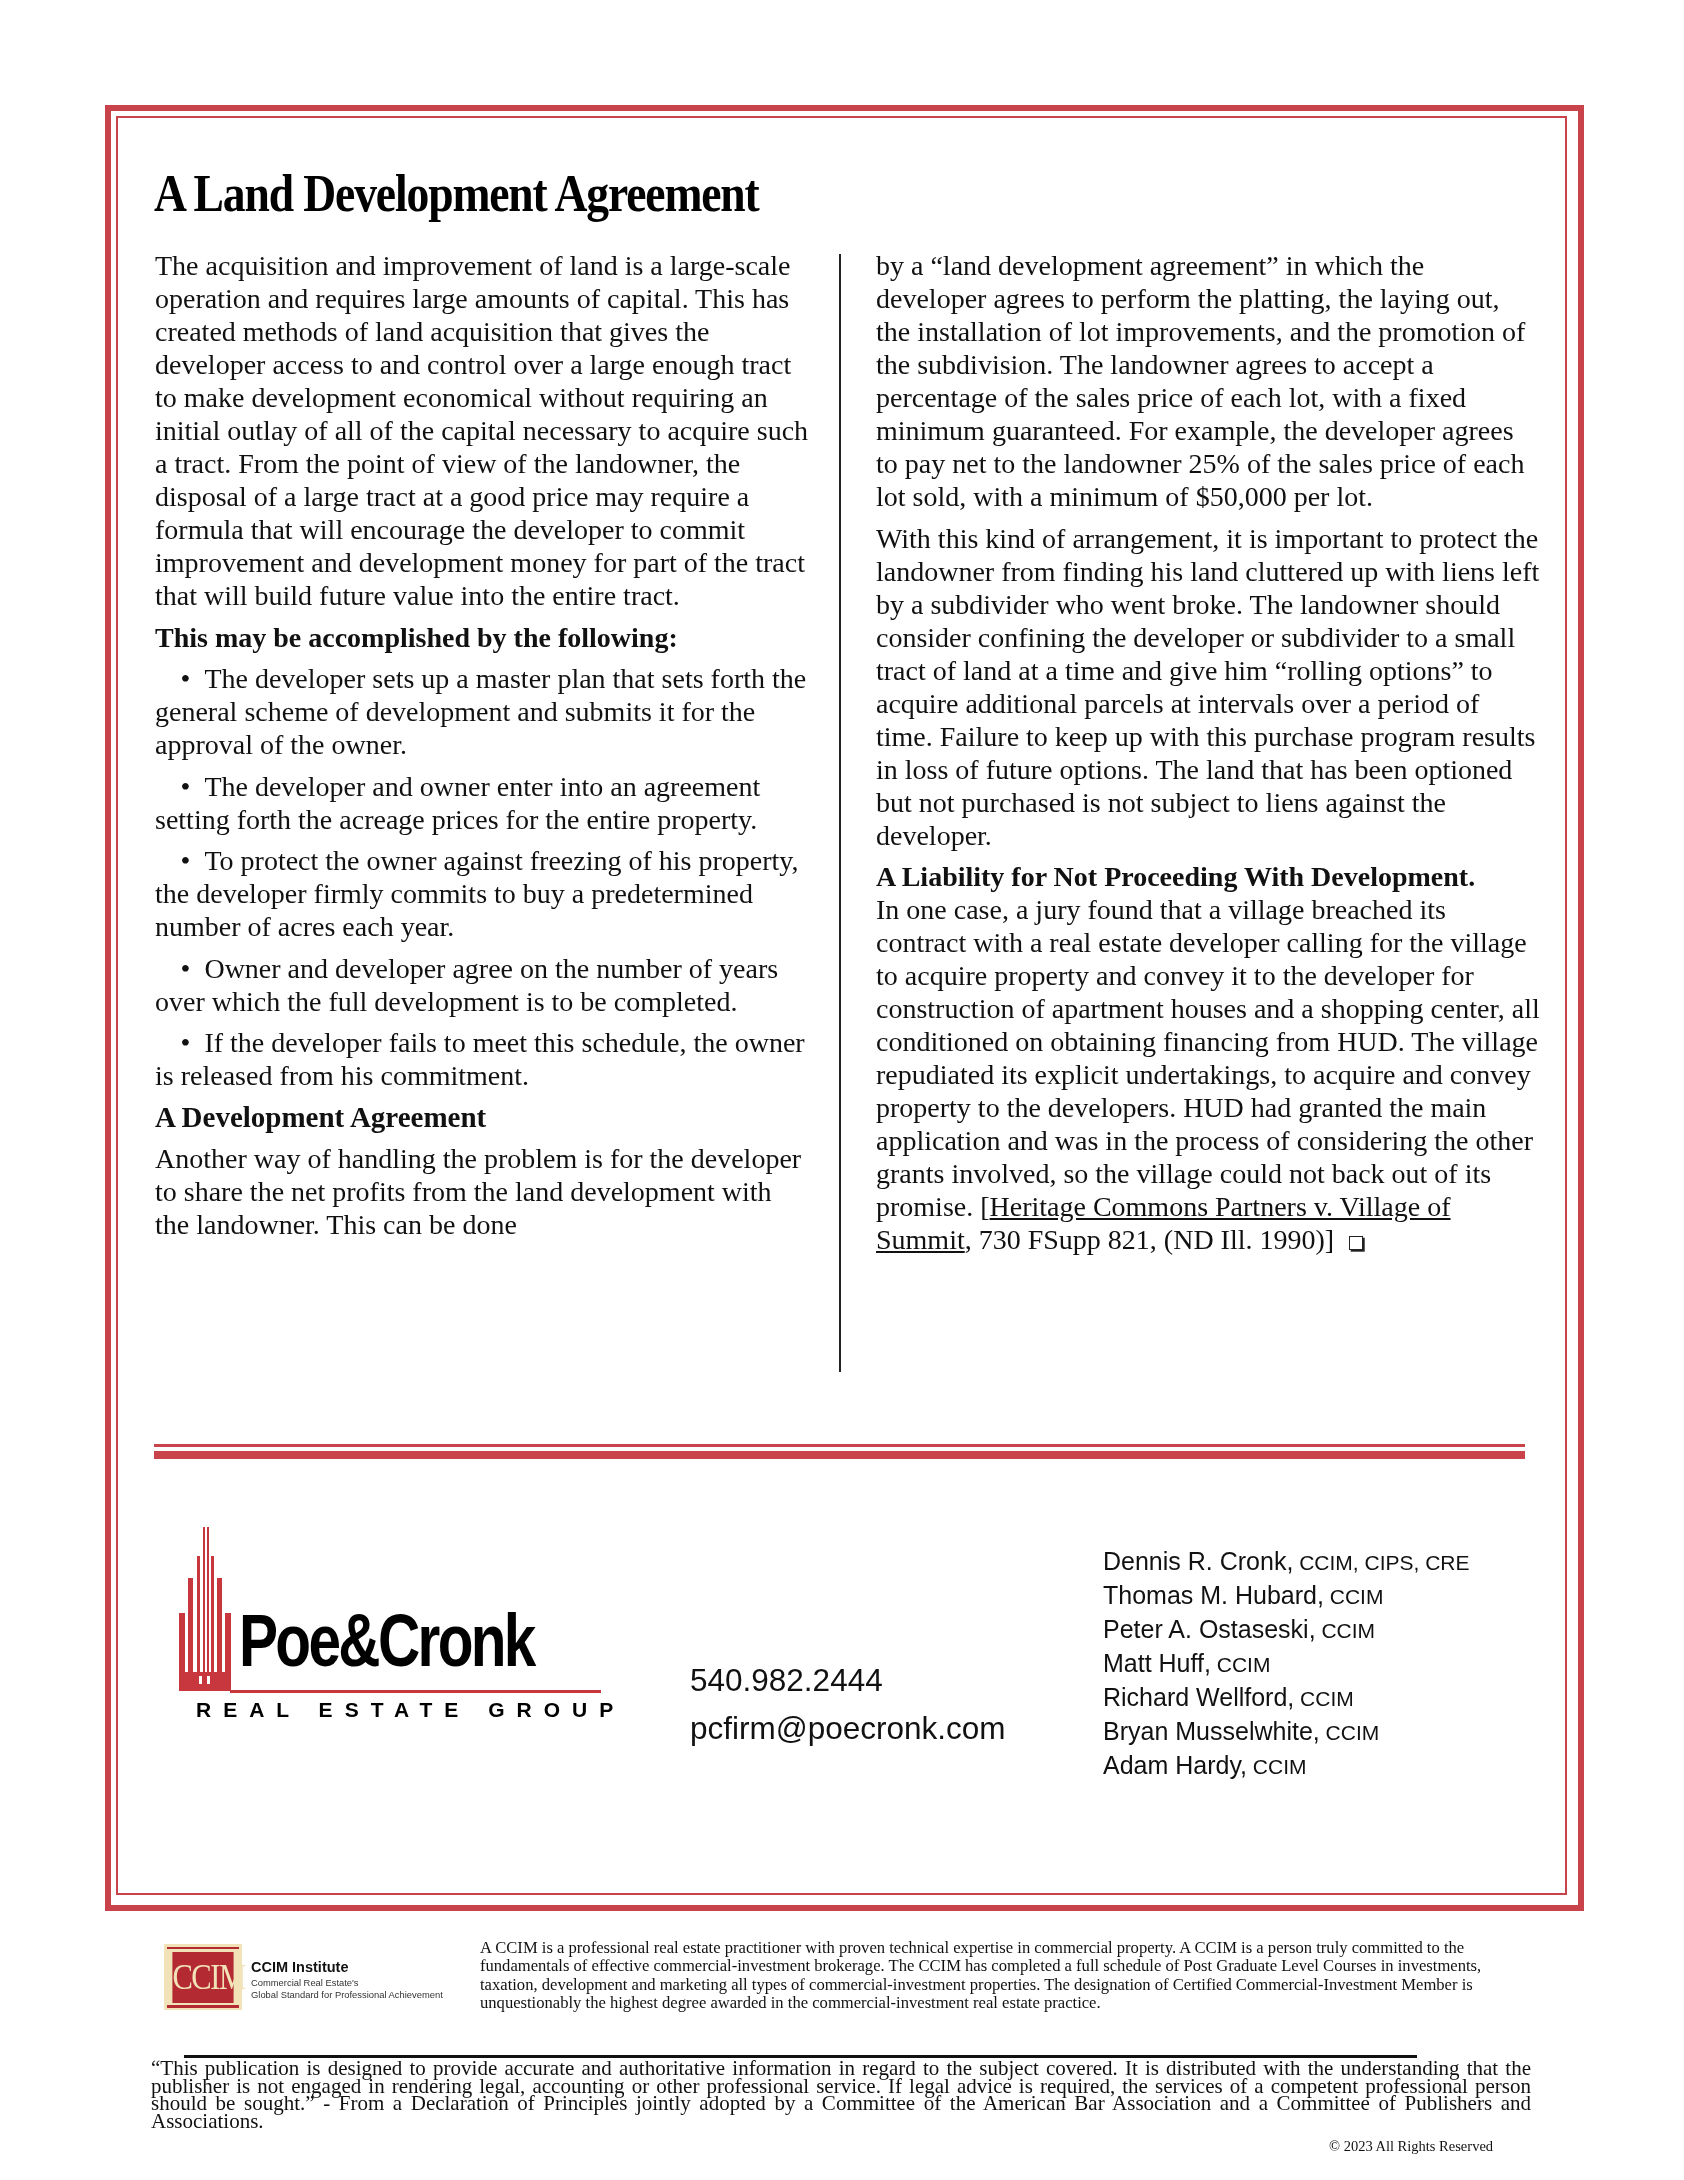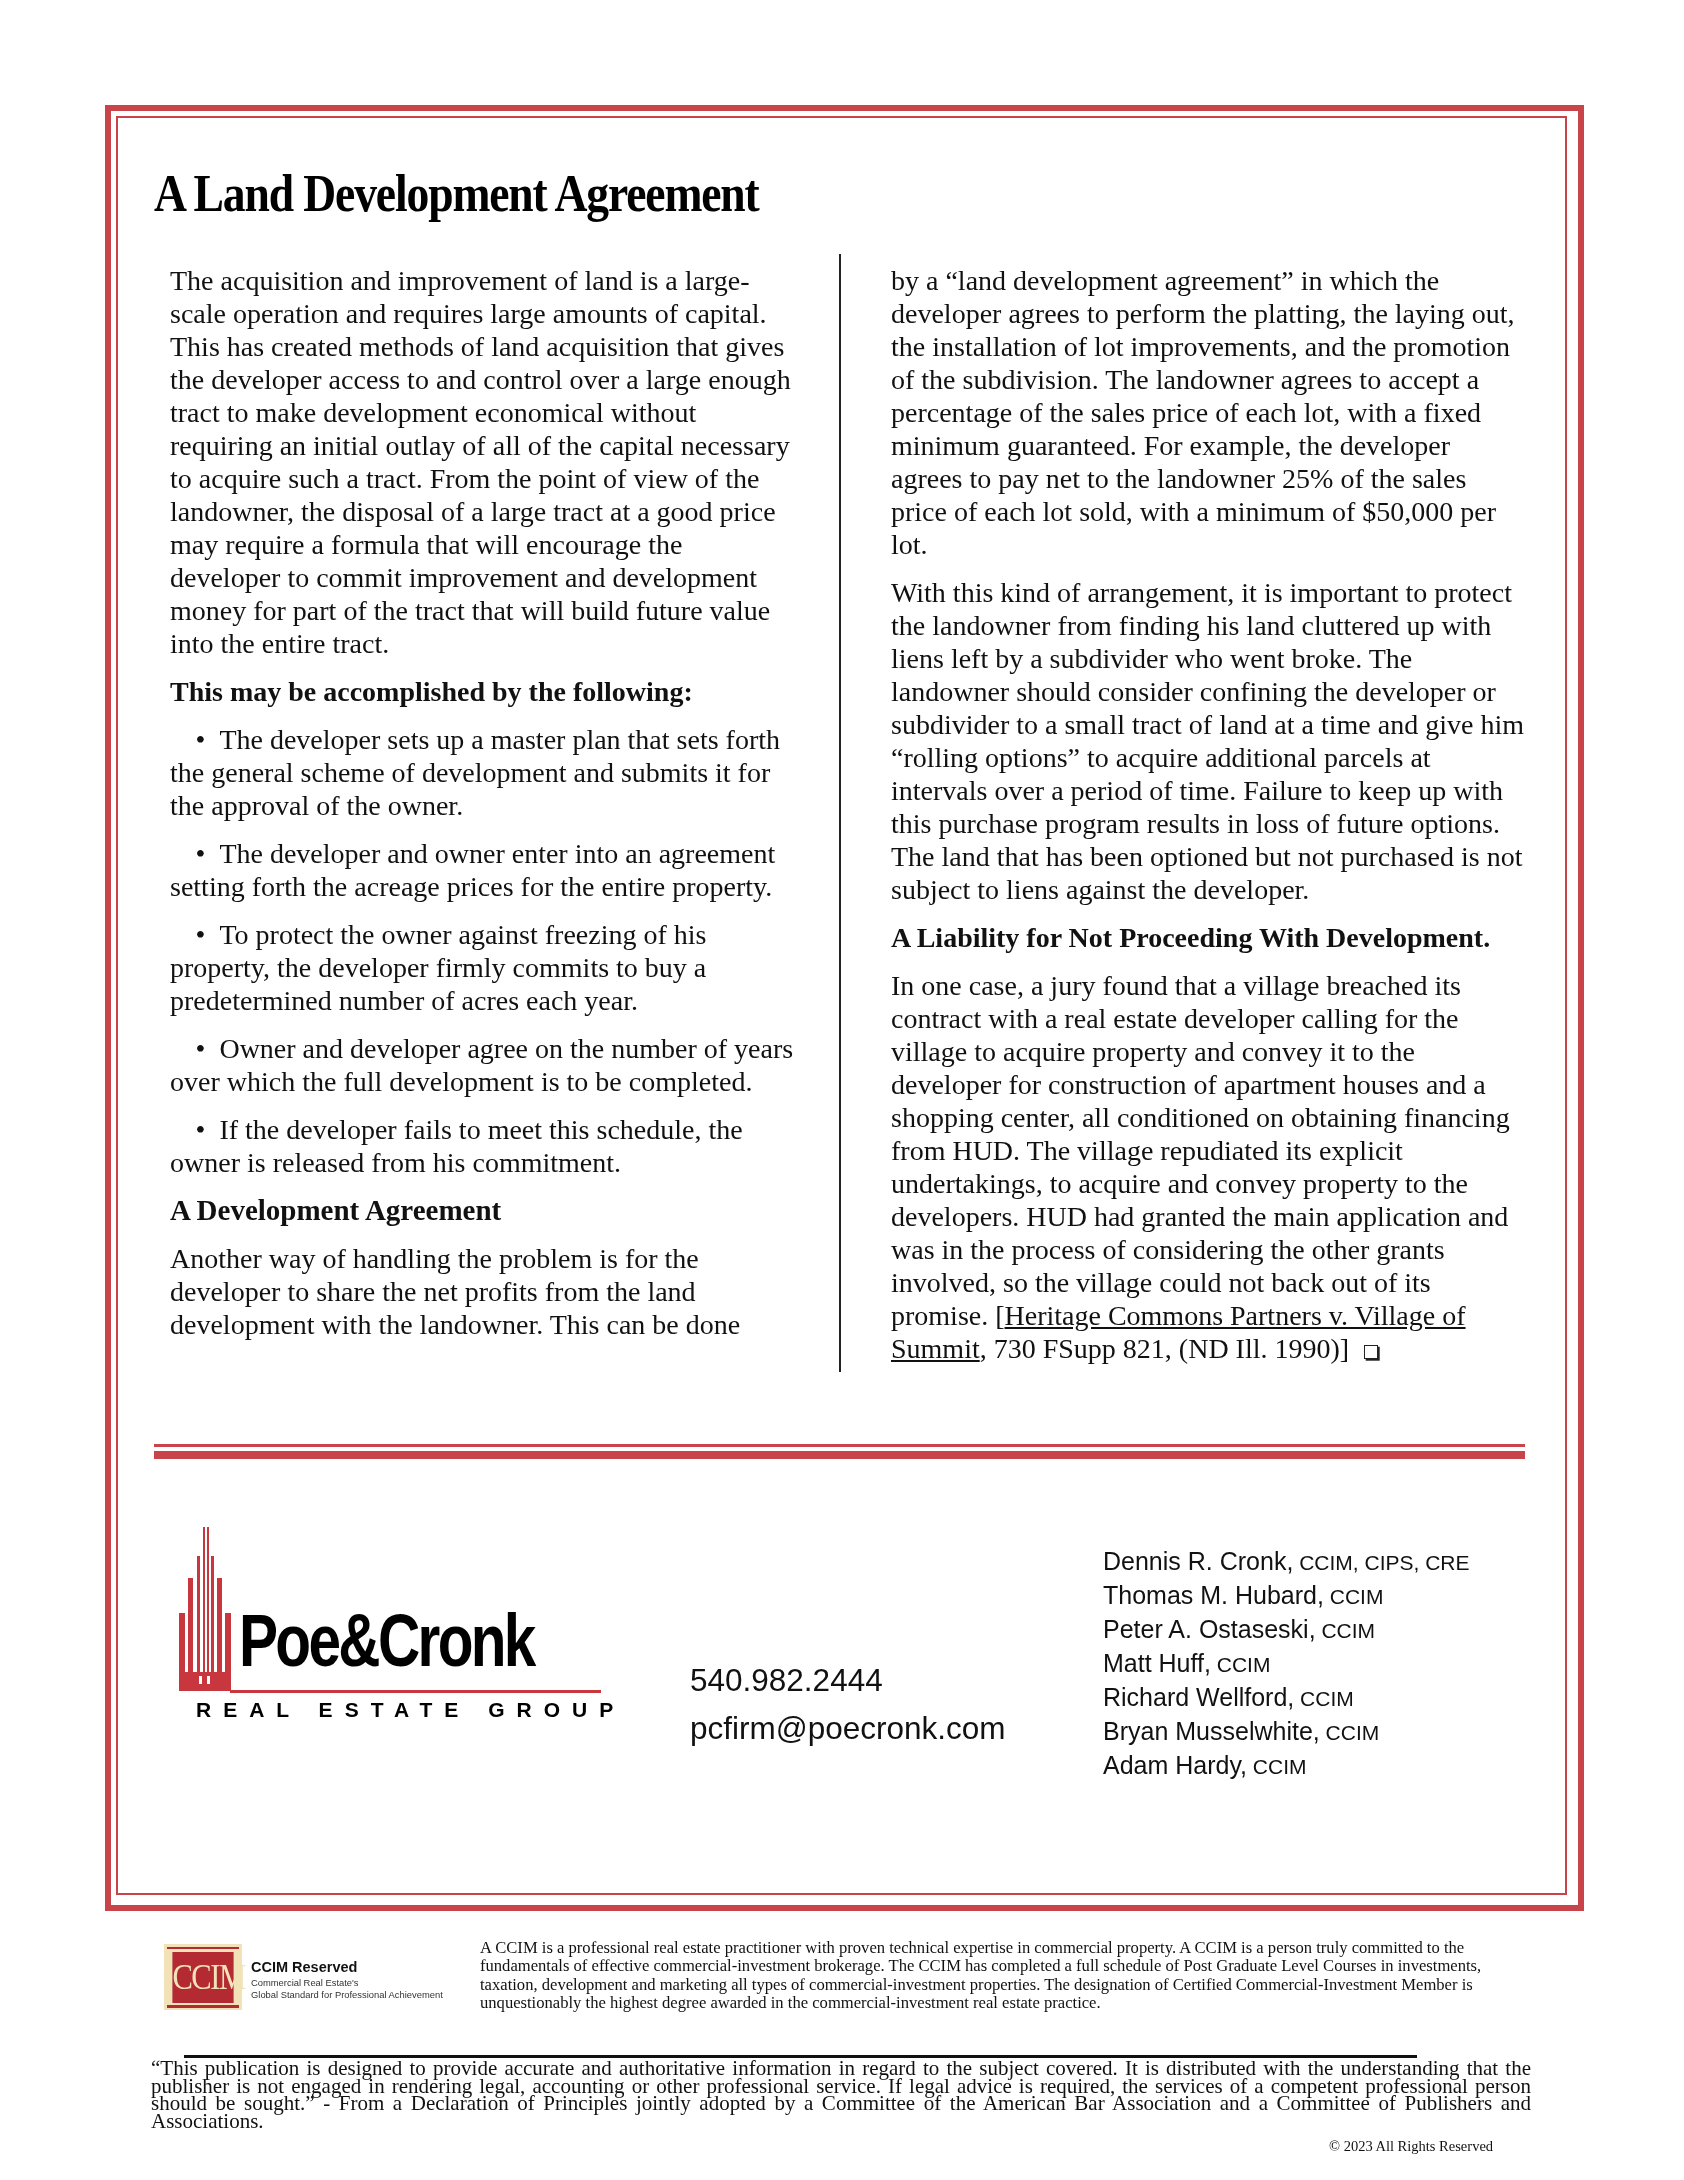--- a/index.html
+++ b/index.html
@@ -4,21 +4,21 @@
 <style>
   html, body { margin:0; padding:0; background:#ffffff; }
   body { width:1685px; height:2181px; position:relative; overflow:hidden; font-family:"Liberation Serif", serif; color:#111; }
 
   .outer-border { position:absolute; left:105px; top:105px; width:1467px; height:1794px; border:6px solid #C9444A; }
   .inner-border { position:absolute; left:116px; top:116px; width:1451px; height:1779px; border:2.6px solid #C9444A; box-sizing:border-box; }
 
   .title { position:absolute; left:154px; top:167px; font-family:"Liberation Serif", serif; font-weight:bold; font-size:53px; letter-spacing:-1.3px; line-height:1; transform:scaleX(0.86); transform-origin:left top; color:#000; white-space:nowrap; }
 
   .col { position:absolute; font-size:28px; line-height:33px; color:#111; }
-  .col p { margin:15px; }
+  .col p { margin:0; }
   .col-left { left:155px; top:249px; width:656px; }
   .col-right { left:876px; top:249px; width:664px; }
   .col .gap { margin-top:8.5px; }
   .col .bold { font-weight:bold; }
   .col .bullet { text-indent:25.6px; }
   .col .heading { font-weight:bold; font-size:29px; }
   .col .ul { text-decoration:underline; }
   .box-glyph { display:inline-block; width:12px; height:12px; border:1.3px solid #222; box-shadow:1.7px 1.7px 0 #222; margin-left:15.3px; vertical-align:middle; }
 
   .col-divider { position:absolute; left:839px; top:254px; width:1.7px; height:1118px; background:#222; }
@@ -116,21 +116,21 @@
   <div><span>Bryan Musselwhite,</span><span class="cred"> CCIM</span></div>
   <div><span>Adam Hardy,</span><span class="cred"> CCIM</span></div>
 </div>
 
 <div class="ccim-logo">
   <div class="ccim-badge">
     <div class="ccim-badge-line" style="top:2.6px;"></div>
     <div class="ccim-badge-inner">CCIM</div>
     <div class="ccim-badge-line" style="top:61px;"></div>
   </div>
-  <div class="ccim-title">CCIM Reserved</div>
+  <div class="ccim-title">CCIM Institute</div>
   <div class="ccim-sub">
     <div>Commercial Real Estate's</div>
     <div>Global Standard for Professional Achievement</div>
   </div>
 </div>
 
 <div class="ccim-desc">A CCIM is a professional real estate practitioner with proven technical expertise in commercial property. A CCIM is a person truly committed to the fundamentals of effective commercial-investment brokerage. The CCIM has completed a full schedule of Post Graduate Level Courses in investments, taxation, development and marketing all types of commercial-investment properties. The designation of Certified Commercial-Investment Member is unquestionably the highest degree awarded in the commercial-investment real estate practice.</div>
 
 <div class="footer-rule"></div>
 <div class="footer-text">“This publication is designed to provide accurate and authoritative information in regard to the subject covered. It is distributed with the understanding that the publisher is not engaged in rendering legal, accounting or other professional service. If legal advice is required, the services of a competent professional person should be sought.” - From a Declaration of Principles jointly adopted by a Committee of the American Bar Association and a Committee of Publishers and Associations.</div>

